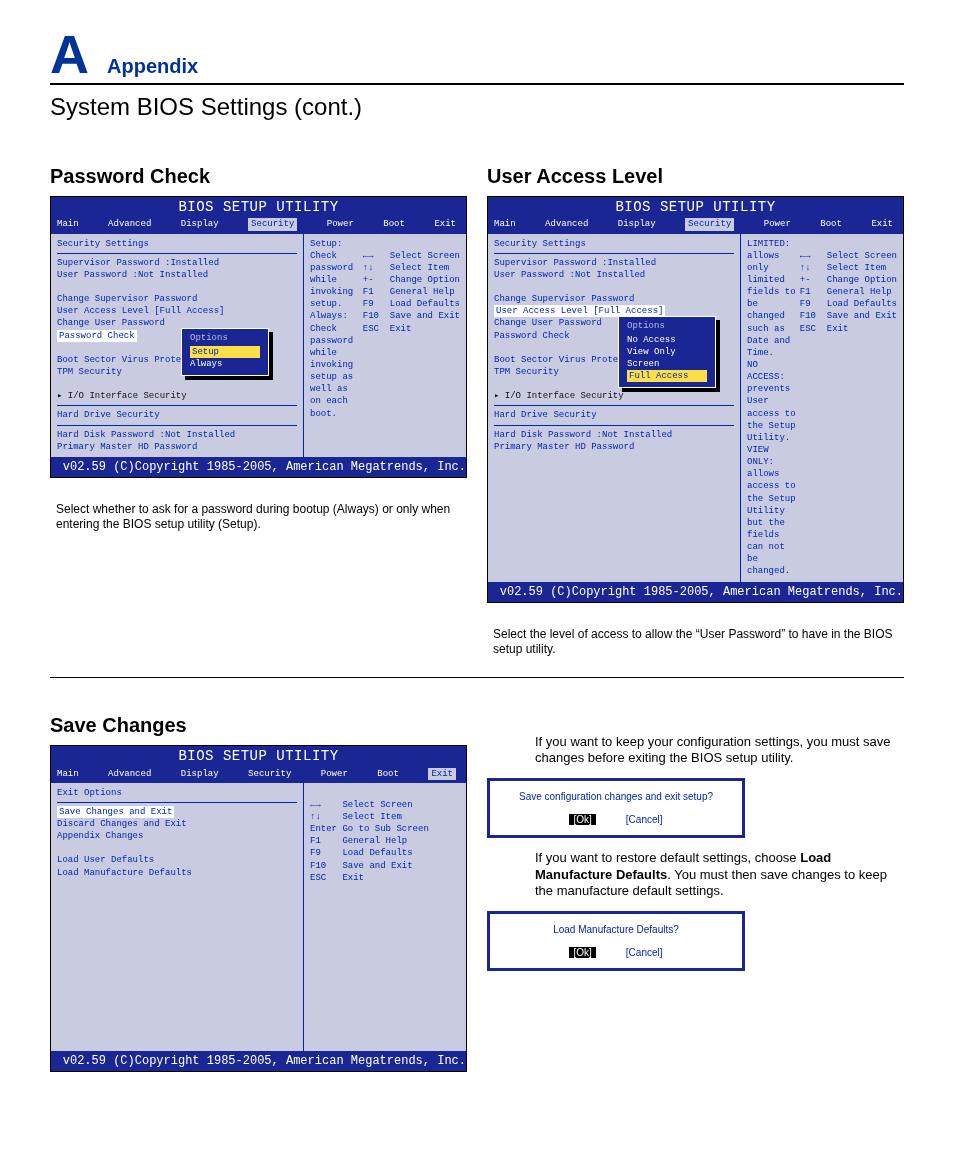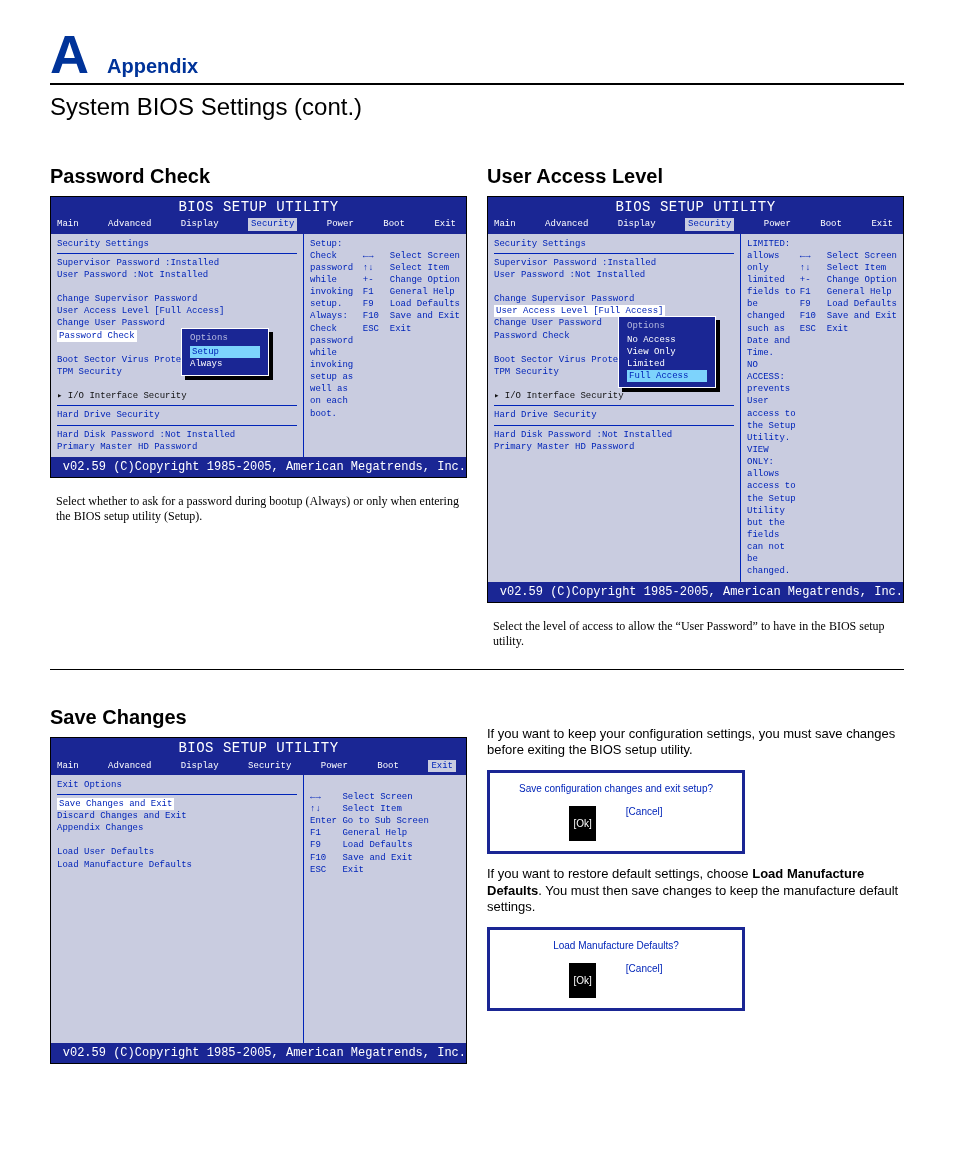--- a/index.html
+++ b/index.html
@@ -108,27 +108,26 @@
   .popup {
     position: absolute;
     background: #1a2694;
     color: #fff;
     border: 1px solid #fff;
     box-shadow: 4px 4px 0 #000;
     padding: 3px 8px 5px 8px;
     font-size: 9px;
   }
   .popup-title { color: #b8bce0; margin-bottom: 2px; }
-  .popup .sel { background: #7dd3fc; color: #0024b8; padding: 0 2px; }
+  .popup .sel { background: #fde047; color: #0024b8; padding: 0 2px; }
   .caption {
     font-size: 12px;
     line-height: 1.25;
-    margin-top: 16px;
+    margin-top: 24px;
     padding: 0 6px;
-    font-family: Liberation Serif, serif;
   }
   hr.sep {
     border: none;
     border-top: 1px solid #000;
     margin: 20px 0;
   }
   .keys-block { white-space: pre; }
   .dialog {
     border: 3px solid #1a2694;
     background: #fff;
@@ -139,23 +138,23 @@
     padding: 10px 16px;
     width: 220px;
     margin: 12px 0;
   }
   .dialog-buttons {
     display: flex;
     justify-content: center;
     gap: 30px;
     margin-top: 12px;
   }
-  .dlg-ok { background: #000; color: #fff; padding: 12px 4px; }
+  .dlg-ok { background: #000; color: #fff; padding: 0 4px; }
   .black-text { color: #111; }
-  .bodytext { font-size: 13px; line-height: 1.25; }
+  .bodytext { font-size: 13px; line-height: 1.25; margin-left: 48px; }
   .help-text { color: #0024b8; }
 </style>
 </head>
 <body>
 
 <div class="header-line">
   <div class="big-a">A</div>
   <div class="appendix">Appendix</div>
 </div>
 <div class="page-title">System BIOS Settings (cont.)</div>
@@ -256,21 +255,21 @@
           <div style="border-top:1px solid #0024b8;margin:3px 0;"></div>
           <div class="section-label">Hard Drive Security</div>
           <div style="border-top:1px solid #0024b8;margin:3px 0;"></div>
           <div>Hard Disk Password   :Not Installed</div>
           <div>Primary Master HD Password</div>
 
           <div class="popup" style="top:82px; left:130px; width:80px;">
             <div class="popup-title">Options</div>
             <div>No Access</div>
             <div>View Only</div>
-            <div>Limited</div>
+            <div>Screen</div>
             <div class="sel">Full Access</div>
           </div>
         </div>
         <div class="bios-right">
           <div class="help-text" style="white-space:pre-line">LIMITED: allows only limited fields to be changed such as Date and Time.
 NO ACCESS: prevents User access to the Setup Utility.
 VIEW ONLY: allows access to the Setup Utility but the fields can not be changed.</div>
           <div class="keys-block">
 <span>←→   </span><span>Select Screen</span>
 <span>↑↓   </span><span>Select Item</span>

